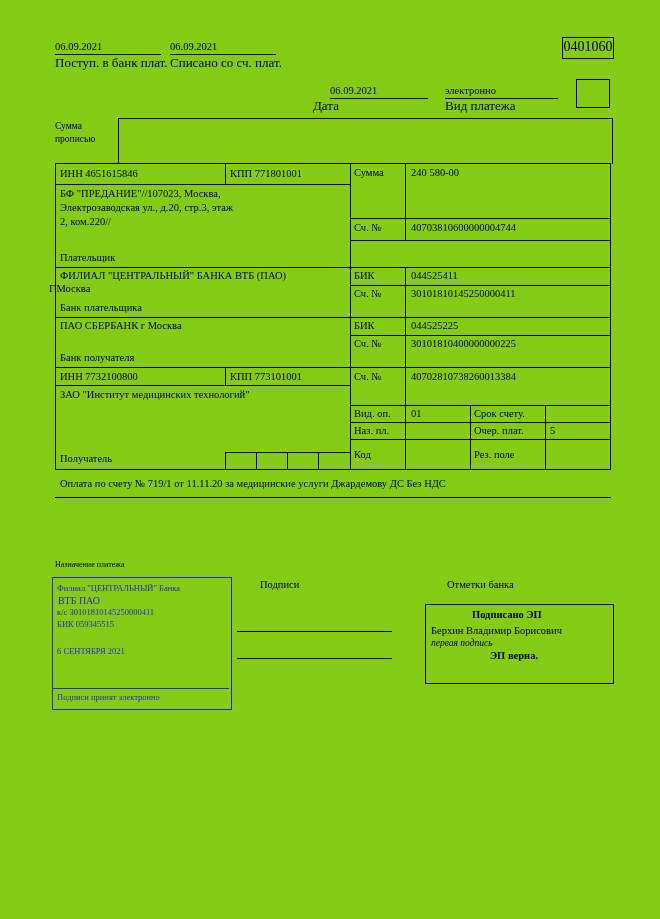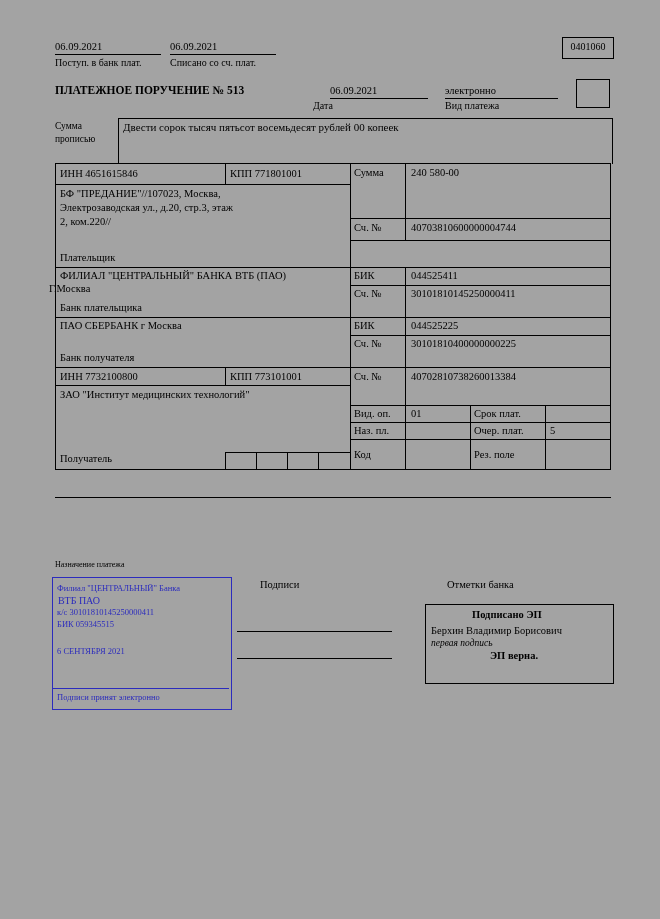--- a/index.html
+++ b/index.html
@@ -1,19 +1,19 @@
 <!DOCTYPE html>
 <html style="--stamp-blue: #2b2bbd;"><head>
 <meta charset="utf-8">
 <style>
   html,body{margin:0;padding:0;background:#ffffff;}
-  .page{position:relative;width:660px;height:919px;background:#a3a3a3;
+  .page{position:relative;width:660px;height:919px;background:#84cc16;
         font-family:"Liberation Serif",serif;color:#000;overflow:hidden;text-decoration:underline;}
   .t{position:absolute;font-size:10.5px;line-height:13px;white-space:nowrap;}
-  .sm{font-size:10px;line-height:9px;}
+  .sm{font-size:13px;line-height:9px;}
   .xs{font-size:8px;line-height:10px;}
   .b{font-weight:bold;}
   .i{font-style:italic;font-size:9.5px;}
   .hl{position:absolute;height:1px;background:#000;}
   .vl{position:absolute;width:1px;background:#000;}
   .box{position:absolute;border:1px solid #000;}
   .blue{color:var(--stamp-blue,#2b2bbd);}
   .hlblue{position:absolute;height:1px;background:var(--stamp-blue,#2b2bbd);}
   .stampbox{position:absolute;border:1px solid var(--stamp-blue,#2b2bbd);}
 </style>
@@ -23,37 +23,35 @@
 <div class="page">
 
   <div class="t" style="left:55px;top:40px">06.09.2021</div>
   <div class="hl" style="left:55px;top:54px;width:106px"></div>
   <div class="t sm" style="left:55px;top:58px">Поступ. в банк плат.</div>
 
   <div class="t" style="left:170px;top:40px">06.09.2021</div>
   <div class="hl" style="left:170px;top:54px;width:106px"></div>
   <div class="t sm" style="left:170px;top:58px">Списано со сч. плат.</div>
 
-  <div class="box" style="left:562px;top:37px;width:50px;height:20px;text-align:center;font-size:10px;line-height:18px">
+  <div class="box" style="left:562px;top:37px;width:50px;height:20px;text-align:center;font-size:14px;line-height:18px">
     <span>0401060</span>
   </div>
 
-  <div class="t b" style="left:55px;top:84px;font-size:11.5px">ПЛАТЕЖНОЕ ПОРУЧЕНИЕ № 513</div>
   <div class="t" style="left:330px;top:84px">06.09.2021</div>
   <div class="hl" style="left:330px;top:98px;width:98px"></div>
   <div class="t sm" style="left:313px;top:101px">Дата</div>
   <div class="t" style="left:445px;top:84px">электронно</div>
   <div class="hl" style="left:445px;top:98px;width:113px"></div>
   <div class="t sm" style="left:445px;top:101px">Вид платежа</div>
   <div class="box" style="left:576px;top:79px;width:32px;height:27px"></div>
 
   <div class="t" style="left:55px;top:120px;font-size:9.5px">Сумма</div>
   <div class="t" style="left:55px;top:133px;font-size:9.5px">прописью</div>
   <div style="position:absolute;left:118px;top:118px;width:493px;height:45px;border:1px solid #000;border-bottom:none"></div>
-  <div class="t" style="left:123px;top:121px;font-size:11px">Двести сорок тысяч пятьсот восемьдесят рублей 00 копеек</div>
 
   <div class="hl" style="left:55px;top:163px;width:556px"></div>
   <div class="hl" style="left:55px;top:469px;width:556px"></div>
   <div class="vl" style="left:55px;top:163px;height:307px"></div>
   <div class="vl" style="left:610px;top:163px;height:307px"></div>
   <div class="hl" style="left:55px;top:267px;width:556px"></div>
   <div class="hl" style="left:55px;top:317px;width:556px"></div>
   <div class="hl" style="left:55px;top:367px;width:556px"></div>
   <div class="hl" style="left:55px;top:184px;width:296px"></div>
   <div class="hl" style="left:55px;top:385px;width:296px"></div>
@@ -106,27 +104,28 @@
 
   <div class="t" style="left:60px;top:370px">ИНН 7732100800</div>
   <div class="t" style="left:230px;top:370px">КПП 773101001</div>
   <div class="t" style="left:354px;top:370px">Сч. №</div>
   <div class="t" style="left:411px;top:370px">40702810738260013384</div>
   <div class="t" style="left:60px;top:388px">ЗАО "Институт медицинских технологий"</div>
   <div class="t" style="left:60px;top:452px">Получатель</div>
 
   <div class="t" style="left:354px;top:407px">Вид. оп.</div>
   <div class="t" style="left:411px;top:407px">01</div>
-  <div class="t" style="left:474px;top:407px">Срок плат.</div>
+  <div class="t" style="left:474px;top:407px">Срок счету.</div>
   <div class="t" style="left:354px;top:424px">Наз. пл.</div>
   <div class="t" style="left:474px;top:424px">Очер. плат.</div>
   <div class="t" style="left:550px;top:424px">5</div>
   <div class="t" style="left:354px;top:448px">Код</div>
   <div class="t" style="left:474px;top:448px">Рез. поле</div>
 
+  <div class="t" style="left:60px;top:477px">Оплата по счету № 719/1 от 11.11.20 за медицинские услуги Джардемову ДС Без НДС</div>
   <div class="hl" style="left:55px;top:497px;width:556px"></div>
   <div class="t xs" style="left:55px;top:560px">Назначение платежа</div>
 
   <div class="t" style="left:260px;top:578px">Подписи</div>
   <div class="t" style="left:447px;top:578px">Отметки банка</div>
   <div class="hl" style="left:237px;top:631px;width:155px"></div>
   <div class="hl" style="left:237px;top:658px;width:155px"></div>
 
   <div class="stampbox" style="left:52px;top:577px;width:178px;height:131px"></div>
   <div class="t blue" style="left:57px;top:582px;font-size:8.5px">Филиал "ЦЕНТРАЛЬНЫЙ" Банка</div>

